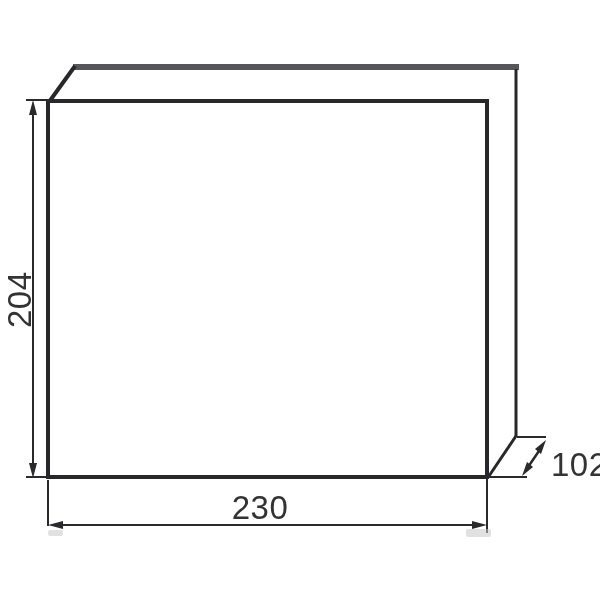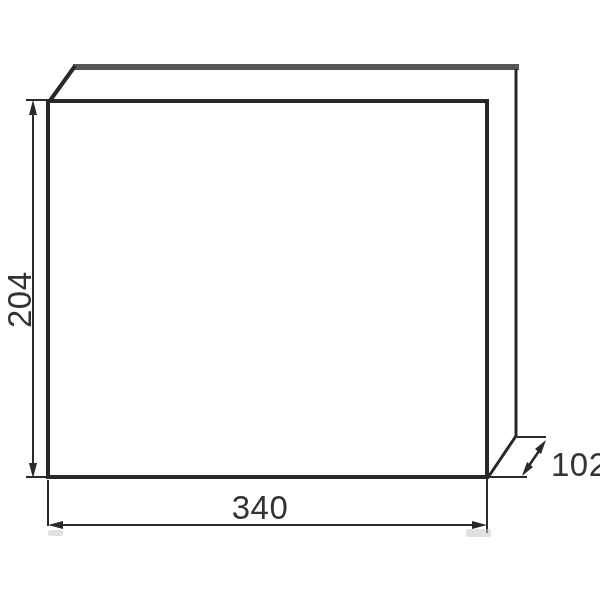--- a/index.html
+++ b/index.html
@@ -97,17 +97,17 @@
     <line x1="526" y1="470" x2="541" y2="448" stroke="#2a2a2c" stroke-width="2.5"></line>
     <polygon points="546,440 541,454 535,449" fill="#2a2a2c"></polygon>
     <polygon points="522,476 533,467 527,462" fill="#2a2a2c"></polygon>
   </svg>
 
   <div id="smudge-left" class="smudge"></div>
   <div id="smudge-right" class="smudge"></div>
 
   <div id="label-height" class="dim-label">204</div>
 
-  <div id="label-width" class="dim-label">340</div>
+  <div id="label-width" class="dim-label">230</div>
 
   <div id="label-depth" class="dim-label">102</div>
 
 </div>
 
 </body></html>

